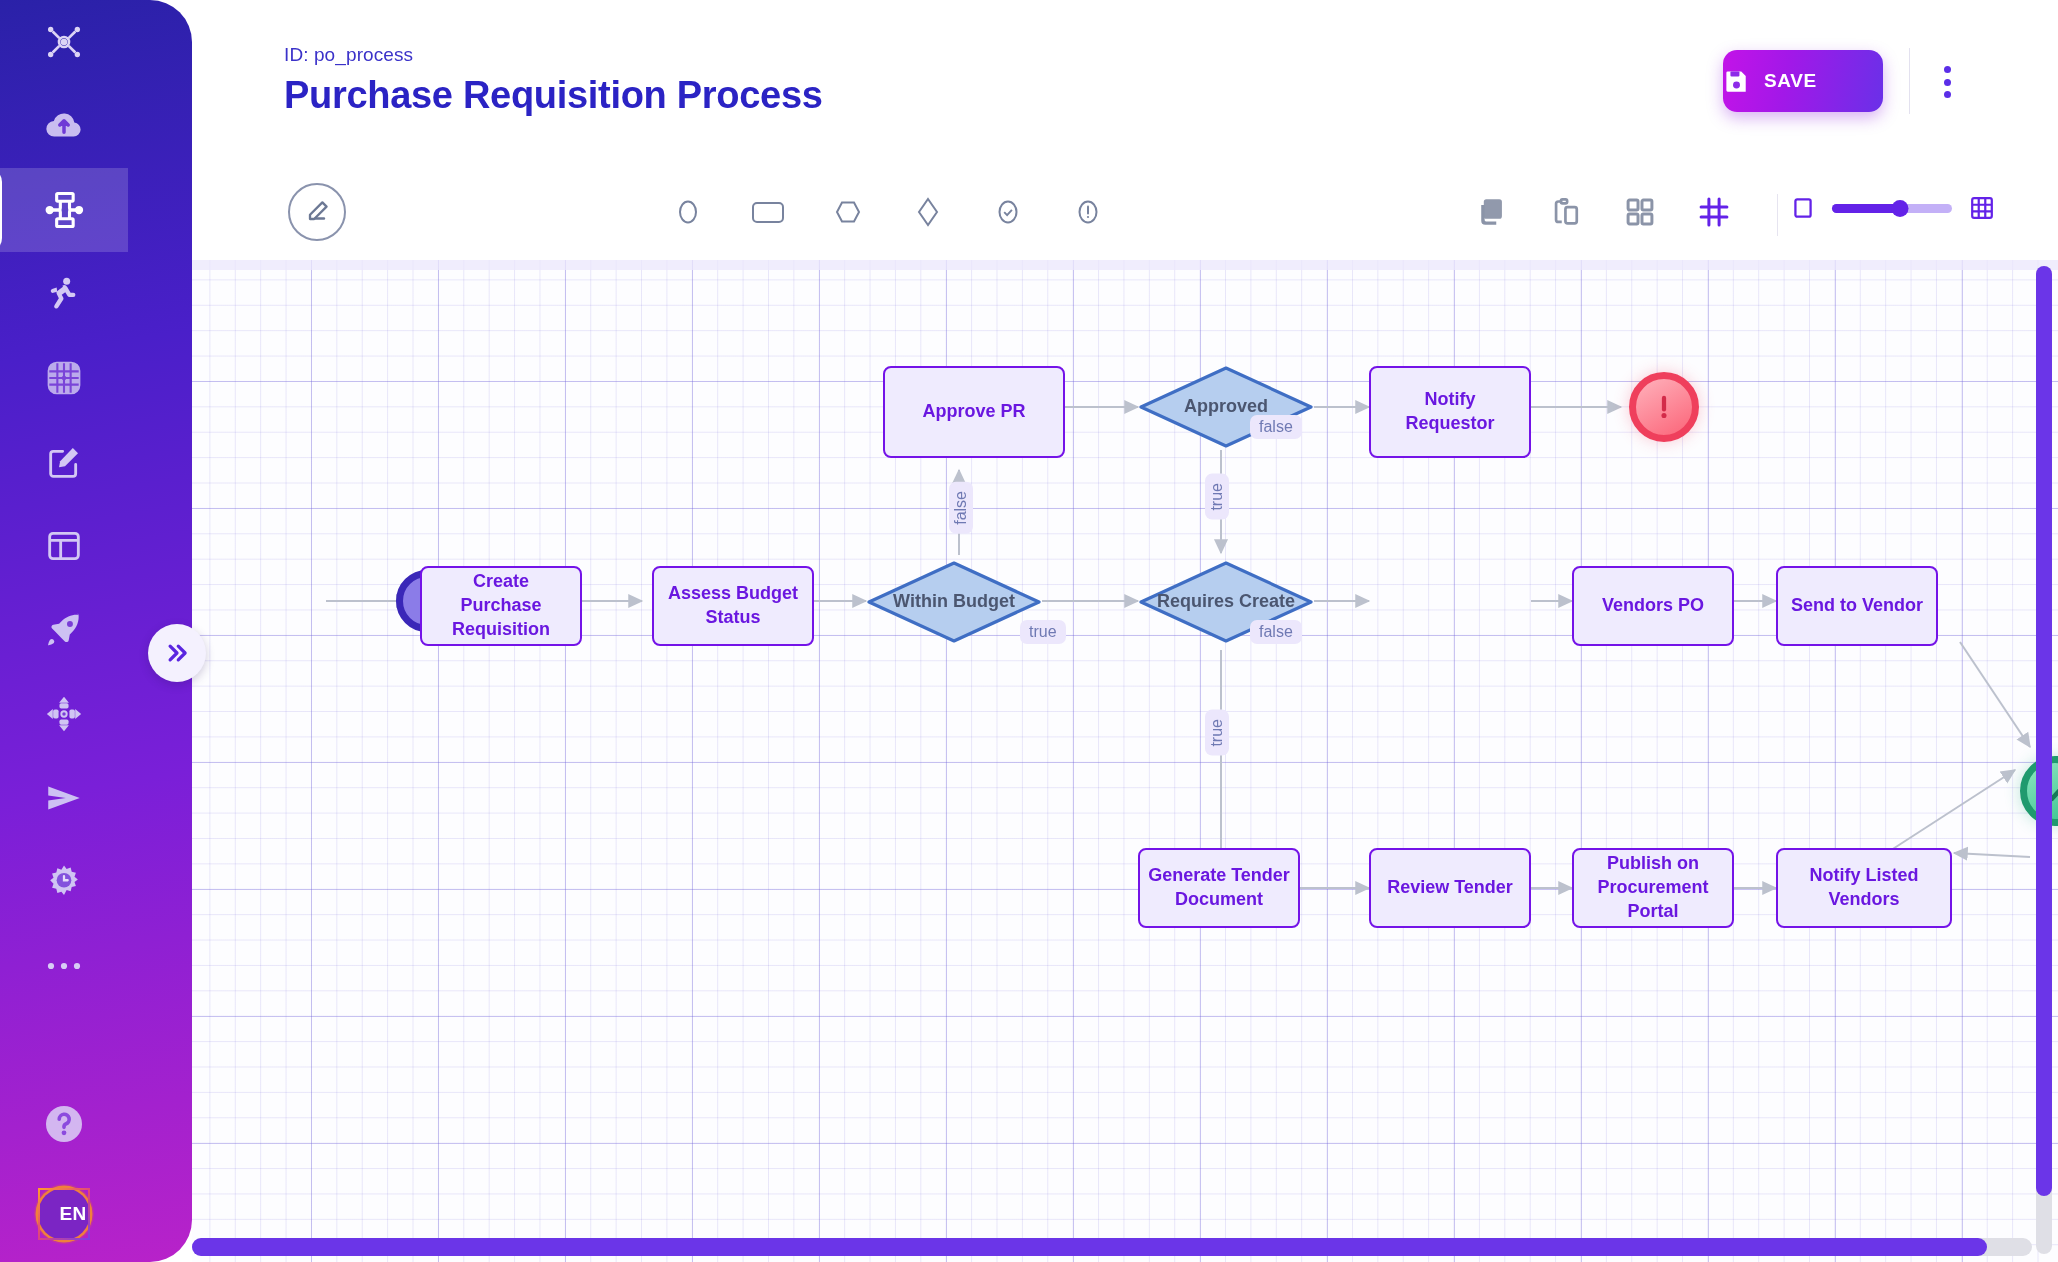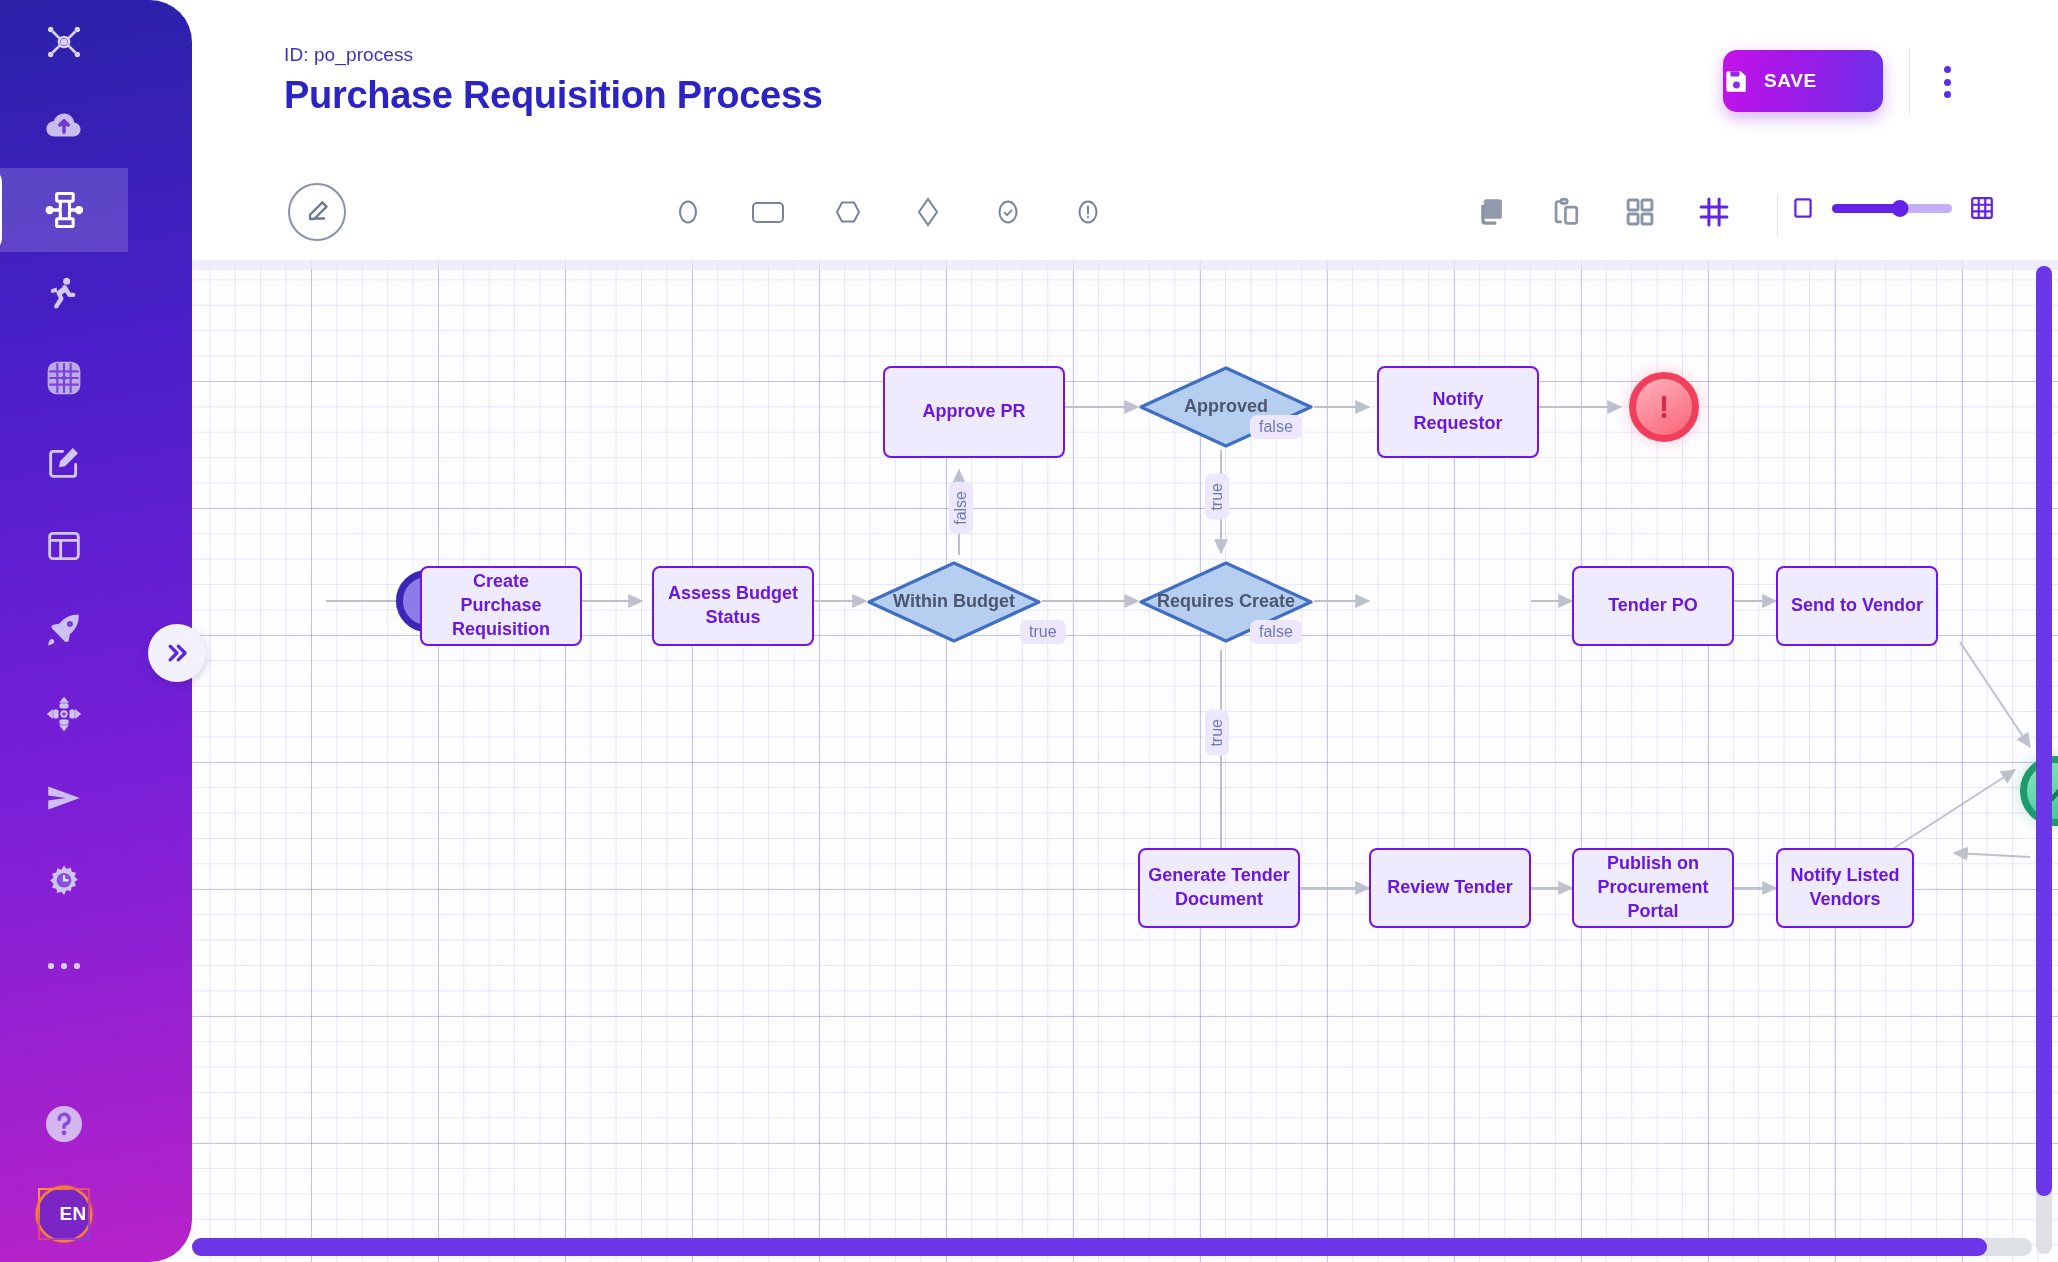--- a/index.html
+++ b/index.html
@@ -458,43 +458,43 @@
 
     <div class="node task" style="left:691px; top:106px; width:182px; height:92px;">Approve PR</div>
 
     <div class="decision-wrap" style="left:946px; top:105px; width:176px; height:84px;">
       <svg width="176" height="84">
         <path d="M88 3 L173 42 L88 81 L3 42 Z" fill="#b6ceef" stroke="#3f6ec4" stroke-width="3.2" stroke-linejoin="round"></path>
       </svg>
       <div class="decision-label">Approved</div>
     </div>
 
-    <div class="node task" style="left:1177px; top:106px; width:162px; height:92px;margin-left:8px;">Notify Requestor</div>
+    <div class="node task" style="left:1177px; top:106px; width:162px; height:92px;">Notify Requestor</div>
 
     <div class="end-err" style="left:1437px; top:112px;">
       <svg width="34" height="34" viewBox="0 0 24 24">
         <path d="M12 5.6v8.1" stroke="#d32b49" stroke-width="3" stroke-linecap="round"></path>
         <circle cx="12" cy="18" r="1.8" fill="#d32b49"></circle>
       </svg>
     </div>
 
     <div class="decision-wrap" style="left:946px; top:300px; width:176px; height:84px;">
       <svg width="176" height="84">
         <path d="M88 3 L173 42 L88 81 L3 42 Z" fill="#b6ceef" stroke="#3f6ec4" stroke-width="3.2" stroke-linejoin="round"></path>
       </svg>
       <div class="decision-label">Requires Create</div>
     </div>
 
-    <div class="node task" style="left:1380px; top:306px; width:162px; height:80px;">Tender PO</div>
+    <div class="node task" style="left:1380px; top:306px; width:162px; height:80px;">Vendors PO</div>
     <div class="node task" style="left:1584px; top:306px; width:162px; height:80px;">Send to Vendor</div>
 
     <div class="node task" style="left:946px; top:588px; width:162px; height:80px;">Generate Tender Document</div>
     <div class="node task" style="left:1380px; top:588px; width:162px; height:80px;">Publish on Procurement Portal</div>
     <div class="node task" style="left:1177px; top:588px; width:162px; height:80px;">Review Tender</div>
-    <div class="node task" style="left:1584px; top:588px; width:138px; height:80px;">Notify Listed Vendors</div>
+    <div class="node task" style="left:1584px; top:588px; width:176px; height:80px;">Notify Listed Vendors</div>
 
     <div class="end-ok" style="left:1828px; top:496px;">
       <svg width="36" height="36" viewBox="0 0 24 24" fill="none" stroke="#14795a" stroke-width="3" stroke-linecap="round" stroke-linejoin="round">
         <path d="M5.5 12.6 10 17.2 18.6 7.6"></path>
       </svg>
     </div>
 
     <div class="edge-label vert" style="left:757px; top:222px;">false</div>
     <div class="edge-label" style="left:828px; top:360px;">true</div>
     <div class="edge-label" style="left:1058px; top:155px;">false</div>

